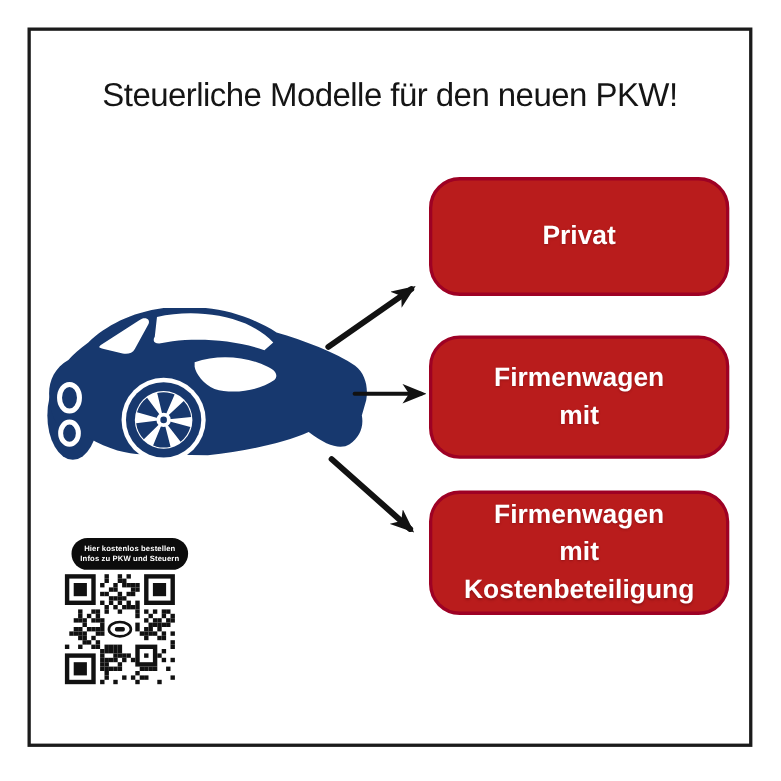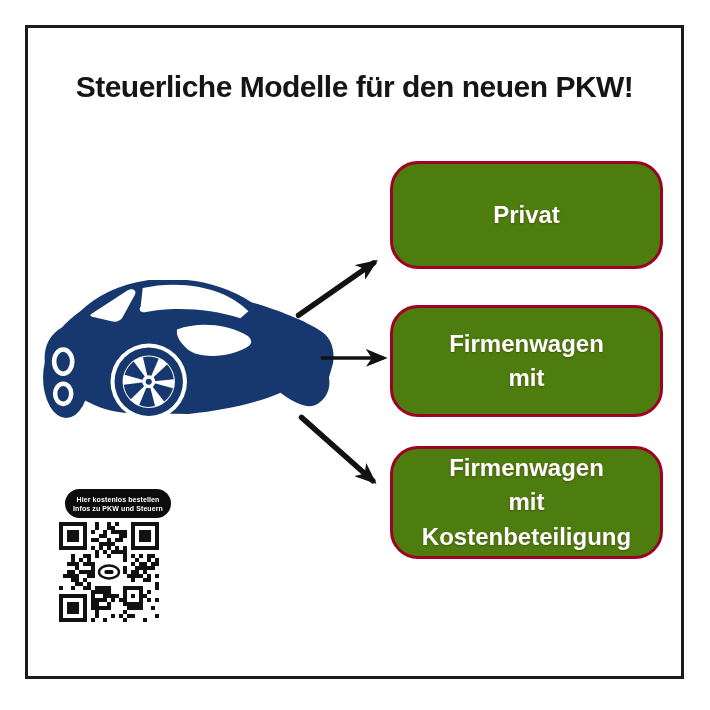--- a/index.html
+++ b/index.html
@@ -12,21 +12,21 @@
     width: 659px; height: 654px;
     border: 3px solid #1b1b1b;
     background: #ffffff;
   }
 
   .title {
     position: absolute;
     top: 42px; left: 0; right: 0;
     text-align: center;
     font-size: 30px;
-    font-weight: bold;
+    font-weight: normal;
     letter-spacing: -0.5px;
     color: #151515;
   }
 
   .car-wrap {
     position: absolute;
     left: 8px; top: 236px;
     width: 302px; height: 168px;
   }
   .car-wrap svg { width: 100%; height: 100%; display: block; }
@@ -35,21 +35,21 @@
     position: absolute;
     inset: 0;
     width: 100%; height: 100%;
     pointer-events: none;
   }
 
   .option-box {
     position: absolute;
     left: 362px;
     width: 273px;
-    background: #4d7c0f;
+    background: #b91c1c;
     border: 3px solid #9e0124;
     border-radius: 28px;
     display: flex;
     flex-direction: column;
     align-items: center;
     justify-content: center;
     text-align: center;
     color: #ffffff;
     font-weight: bold;
     font-size: 24px;

